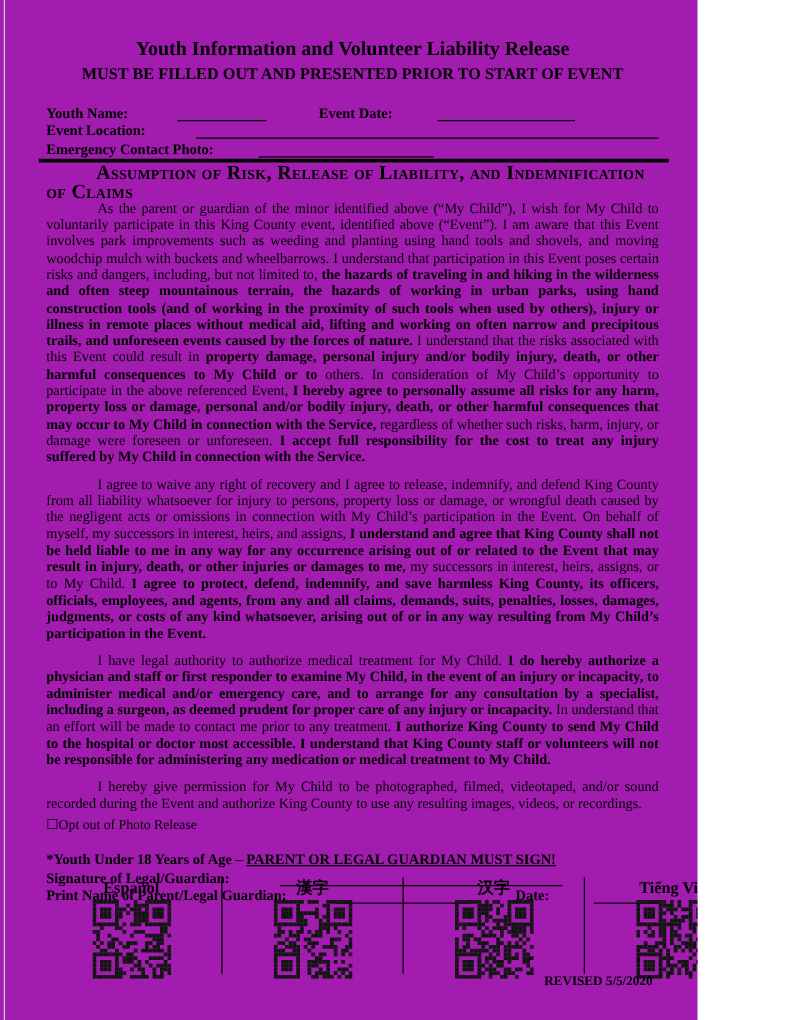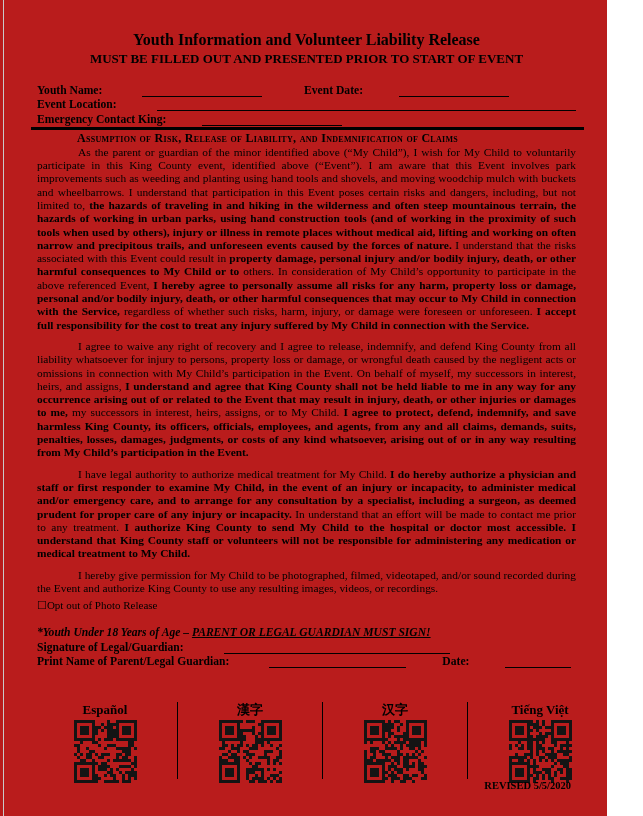--- a/index.html
+++ b/index.html
@@ -1,53 +1,53 @@
 <!DOCTYPE html>
 <html><head>
 <meta charset="utf-8">
 <style>
   * { margin:0; padding:0; box-sizing:border-box; }
   html,body { background:#ffffff; }
   .page {
-    position:relative; width:607px; height:816px; background:#b91c1c;
+    position:relative; width:558px; height:816px; background:#a21caf;
     font-family:"Liberation Serif","DejaVu Serif",serif; color:#000;
     overflow:hidden;
   }
   .edge-line { position:absolute; left:3px; top:0; width:1px; height:100%; background:#c9c9c9; }
   .content { position:relative; padding:30px 31px 0 37px; }
 
   .title1 { font-size:16px;  font-weight:bold; text-align:center; line-height:19px; }
   .title2 { font-size:13px; font-weight:bold; text-align:center; line-height:20px; }
 
   .fields { margin-top:13px; font-size:11.6px; font-weight:bold; }
   .frow { display:flex; align-items:flex-end; height:14.6px;gap:36px; }
   .lbl { white-space:nowrap; }
   .blank { border-bottom:1.3px solid #000; height:12px; }
   .b-flex { flex:1 1 auto; }
   .gap4 { margin-left:4px; } .gap6 { margin-left:6px; }
   .note-italic { font-style:italic; font-weight:bold; font-size:11.6px; height:15px; line-height:15px; }
 
   .rule { border-top:3px solid #000; margin:1px -8px 0 -6px; }
 
   .section-heading {
-    font-weight:bold; font-size:12px; font-variant:small-caps;
+    font-weight:bold; font-size:16px; font-variant:small-caps;
     letter-spacing:.3px; text-indent:40px; line-height:15px; margin-top:1px;
   }
 
   p.body {
     font-size:11.4px; line-height:13.3px; text-align:justify;
     text-indent:41px; margin:0;
   }
   p.body.spaced { margin-top:8px; }
   p.body b, p.body .b { font-weight:bold; }
 
   .optout { font-size:11px; margin-top:3px; line-height:14px; }
 
   .sig { margin-top:14px; font-size:11.6px; font-weight:bold; }
-  .sig-note { font-style:italic; line-height:14.5px; }
+  .sig-note { line-height:14.5px; }
   .sig-note .ul { text-decoration:underline; }
   .sig .frow { height:13.6px; }
   .w-sig { width:226px; } .w-print { width:137px; } .w-date { width:66px; }
   .w-ecname { width:140px; } .w-phone { width:140px; } .w-evdate { width:110px; }
   .pr-row1 { padding-right:67px; } .pr-rel { margin-right:55px; }
 
   .footer { position:absolute; left:33px; top:702px; width:579px; display:flex; align-items:flex-start; }
   .lang-col { flex:1 1 0; display:flex; flex-direction:column; align-items:center; }
   .lang-label { font-weight:bold; font-size:13px; line-height:16px; }
   .qr { margin-top:2px; width:63px; height:63px; }
@@ -69,21 +69,21 @@
         <span class="lbl">Youth Name:</span>
         <span class="blank b-flex gap4"></span>
         <span class="lbl gap6">Event Date:</span>
         <span class="blank w-evdate"></span>
       </div>
       <div class="frow">
         <span class="lbl">Event Location:</span>
         <span class="blank b-flex gap4"></span>
       </div>
       <div class="frow">
-        <span class="lbl">Emergency Contact King:</span>
+        <span class="lbl">Emergency Contact Photo:</span>
         <span class="blank w-phone"></span>
       </div>
     </div>
 
     <div class="rule"></div>
 
     <div class="section-heading">Assumption of Risk, Release of Liability, and Indemnification of Claims</div>
 
     <p class="body"><span>As the parent or guardian of the minor identified above (“My Child”), I wish for My Child to voluntarily participate in this King County event, identified above (“Event”). I am aware that this Event involves park improvements such as weeding and planting using hand tools and shovels, and moving woodchip mulch with buckets and wheelbarrows. I understand that participation in this Event poses certain risks and dangers, including, but not limited to, </span><span class="b">the hazards of traveling in and hiking in the wilderness and often steep mountainous terrain, the hazards of working in urban parks, using hand construction tools (and of working in the proximity of such tools when used by others), injury or illness in remote places without medical aid, lifting and working on often narrow and precipitous trails, and unforeseen events caused by the forces of nature.</span><span> I understand that the risks associated with this Event could result in </span><span class="b">property damage, personal injury and/or bodily injury, death, or other harmful consequences to My Child or to</span><span> others.  In consideration of My Child’s opportunity to participate in the above referenced Event, </span><span class="b">I hereby agree to personally assume all risks for any harm, property loss or damage, personal and/or bodily injury, death, or other harmful consequences that may occur to My Child in connection with the Service,</span><span> regardless of whether such risks, harm, injury, or damage were foreseen or unforeseen.  </span><span class="b">I accept full responsibility for the cost to treat any injury suffered by My Child in connection with the Service.</span></p>
     <p class="body spaced"><span>I agree to waive any right of recovery and I agree to release, indemnify, and defend King County from all liability whatsoever for injury to persons, property loss or damage, or wrongful death caused by the negligent acts or omissions in connection with My Child’s participation in the Event.  On behalf of myself, my successors in interest, heirs, and assigns, </span><span class="b">I understand and agree that King County shall not be held liable to me in any way for any occurrence arising out of or related to the Event that may result in injury, death, or other injuries or damages to me,</span><span> my successors in interest, heirs, assigns, or to My Child.  </span><span class="b">I agree to protect, defend, indemnify, and save harmless King County, its officers, officials, employees, and agents, from any and all claims, demands, suits, penalties, losses, damages, judgments, or costs of any kind whatsoever, arising out of or in any way resulting from My Child’s participation in the Event.</span></p>

